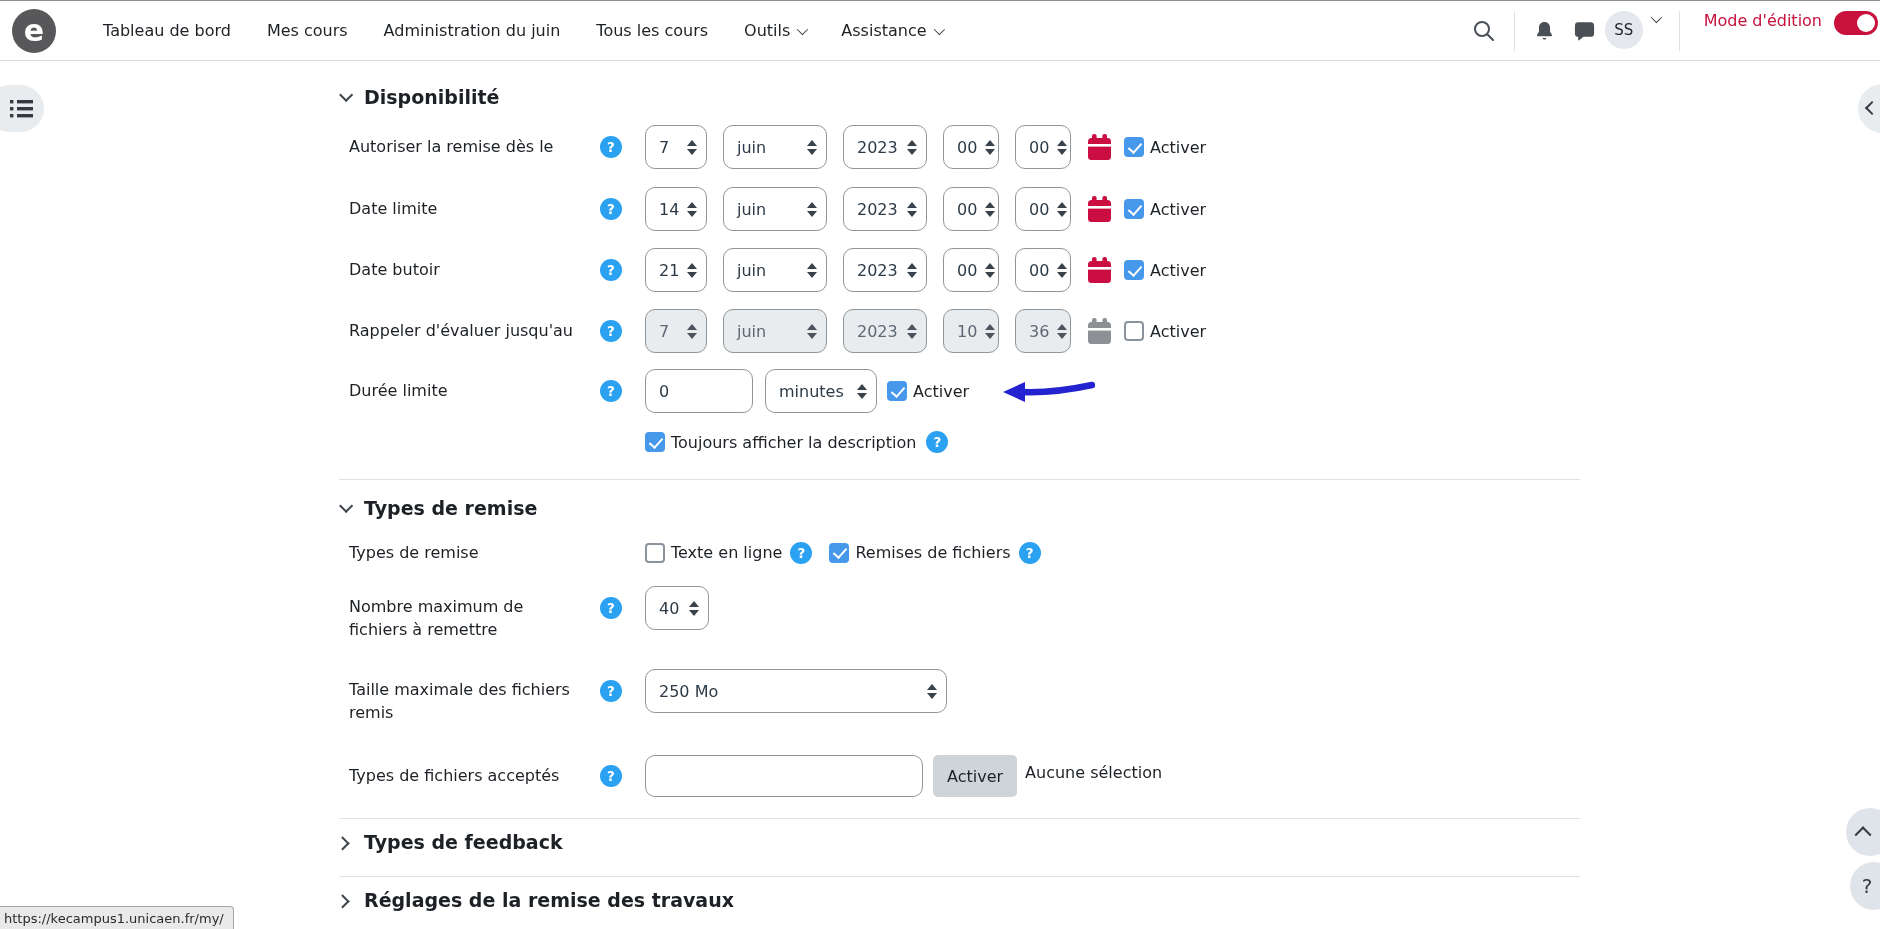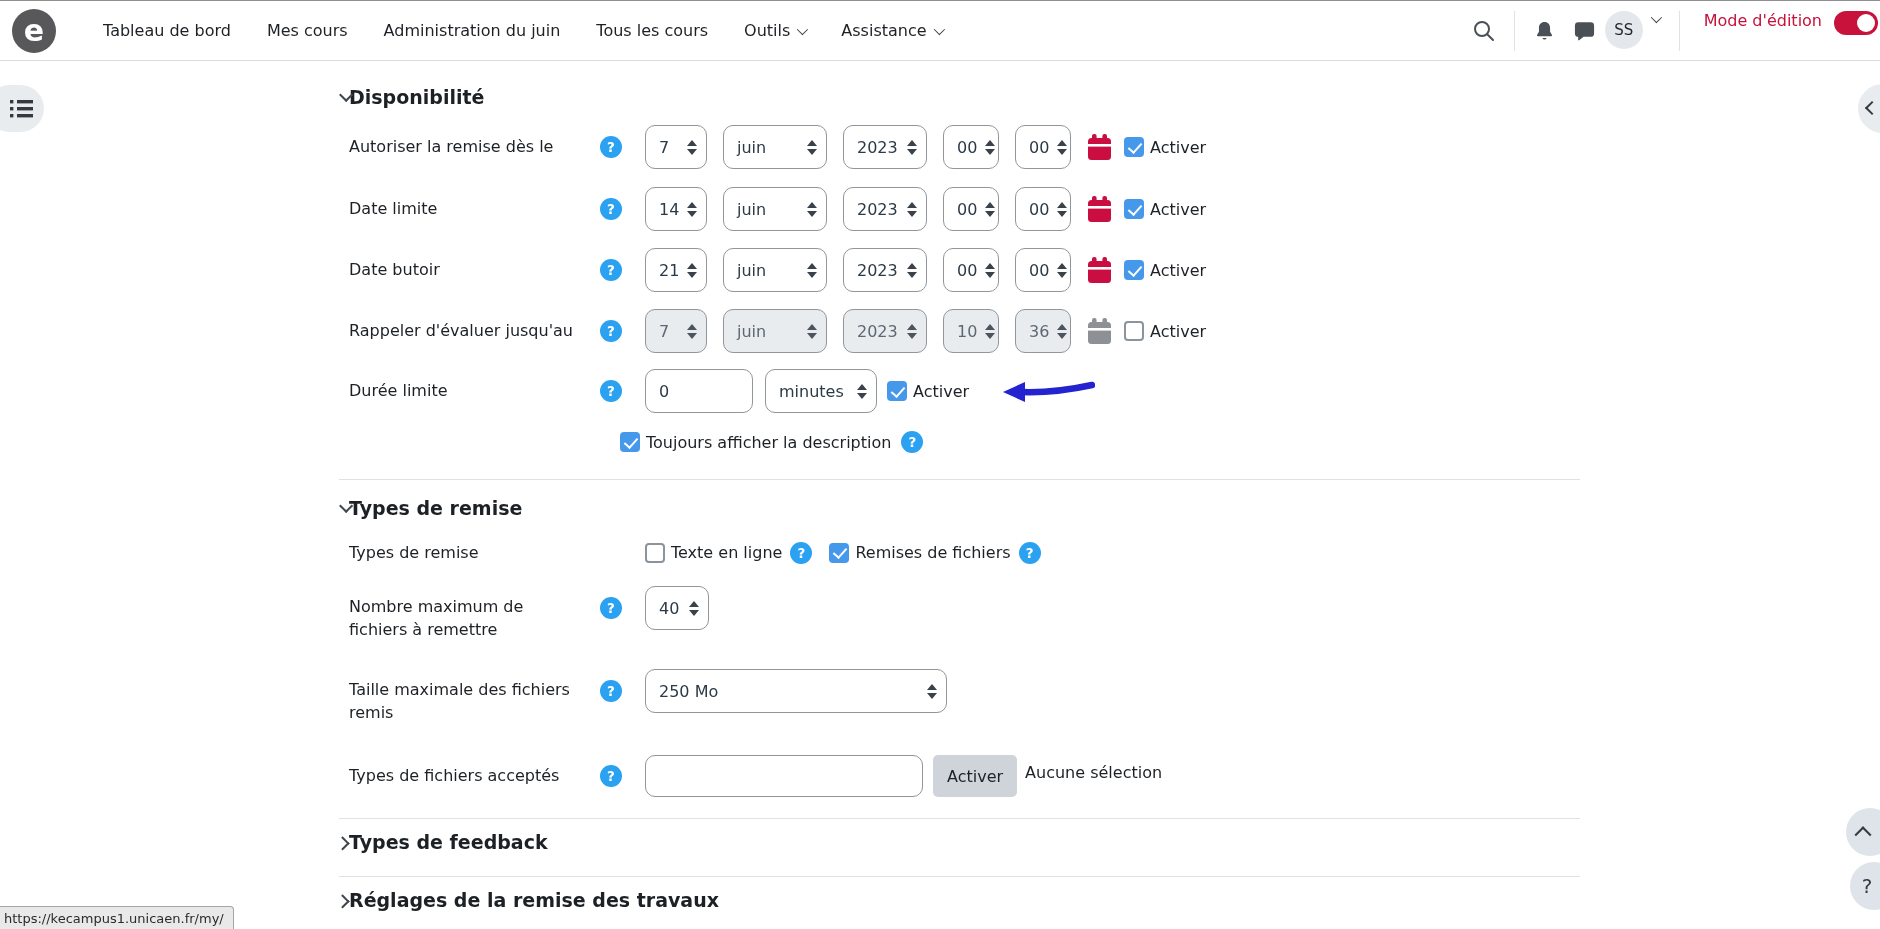--- a/index.html
+++ b/index.html
@@ -35,21 +35,21 @@
     border-left:2px solid #343a40; border-bottom:2px solid #343a40; transform:rotate(45deg);}
   .float-btn{ position:absolute; border-radius:50%; background:#dfe4ea; cursor:pointer;
     display:flex; align-items:center; justify-content:center; z-index:5;}
   .float-top{ left:1846px; top:808px; width:48px; height:48px;}
   .float-top .chev{ width:12px; height:12px; border-left:2.5px solid #343a40; border-top:2.5px solid #343a40;
     transform:rotate(45deg) translate(2px,2px); margin-right:14px;}
   .float-help{ left:1850px; top:862px; width:48px; height:48px; font-size:20px; color:#343a40;
     padding-right:14px;}
 
   
-  .section-hdr{ position:absolute; left:339px; display:flex; align-items:center; cursor:pointer;}
+  .section-hdr{ position:absolute; left:339px; display:flex; align-items:center; gap:15px; cursor:pointer;}
   .section-hdr .title{ font-size:19px; font-weight:bold; color:#1d2125;}
   .chev-open{ width:10px; height:10px; border-right:2px solid #3f464d; border-bottom:2px solid #3f464d;
     transform:rotate(45deg) translateY(-3px);}
   .chev-closed{ width:10px; height:10px; border-right:2px solid #3f464d; border-bottom:2px solid #3f464d;
     transform:rotate(-45deg) translateX(-2px);}
   .hr{ position:absolute; left:339px; width:1241px; height:1px; background:#dee2e6;}
 
   .row{ position:absolute; left:349px; display:flex; align-items:center;}
   .flabel{ width:225px; flex:none; font-size:16px; color:#1d2125; margin-right:26px; line-height:1.45;}
   .help{ width:22px; height:22px; flex:none; border-radius:50%; background:#2ba1f2; color:#fff;
@@ -423,21 +423,21 @@
       <span class="cb checked"></span>
       <span class="cb-label">Activer</span>
     </span>
     <svg class="arrow-annot" width="92" height="26" viewBox="0 0 92 26">
       <polygon points="0,14 22,4 22,24" fill="#2323cf"></polygon>
       <path d="M18 14 C 45 15, 66 12, 89 7" stroke="#2323cf" stroke-width="6.5" fill="none" stroke-linecap="round"></path>
     </svg>
   </div>
 </div>
 
-<div class="row" style="top:431px; left:620px">
+<div class="row" style="top:431px; left:645px">
   <span class="cb checked"></span>
   <span class="cb-label">Toujours afficher la description</span>
   <span class="help" style="margin:0 0 0 10px">
       <span>?</span>
     </span>
 </div>
 
 <div class="hr" style="top:479px"></div>
 
 <div class="section-hdr" style="top:497px">

